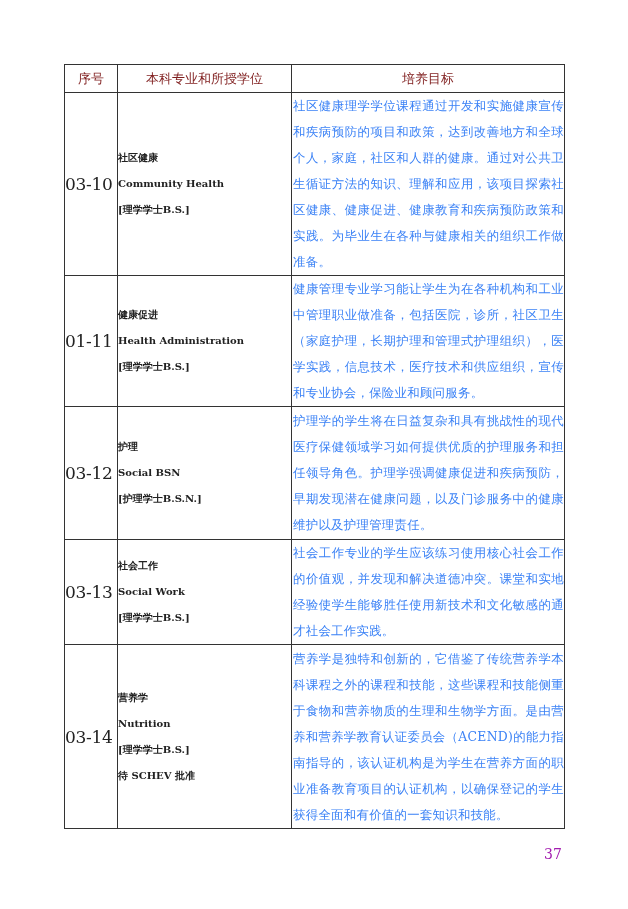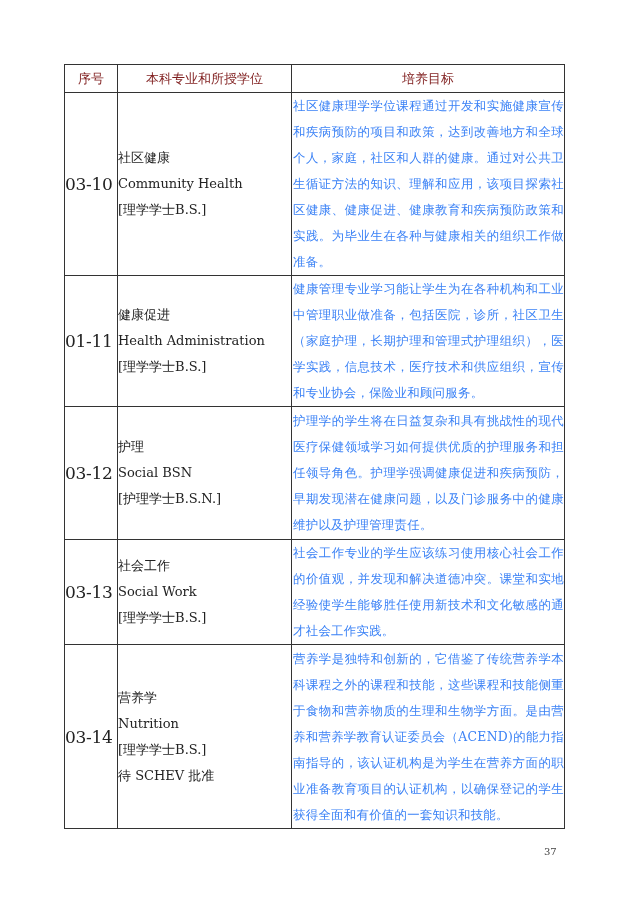--- a/index.html
+++ b/index.html
@@ -15,28 +15,28 @@
     border: 1.5px solid #333; padding: 0; vertical-align: middle;
   }
   .page-table th {
     height: 27px; font-family: "DejaVu Sans", "Liberation Sans", sans-serif;
     font-weight: normal; font-size: 13px; text-align: center; color: #7f1d1d;
   }
   .col-no { width: 53px; }
   .col-major { width: 174px; }
   .col-goal { width: 273px; }
   td.no { font-size: 17px; text-align: left; padding-left: 0; letter-spacing: -0.3px; }
-  td.major { font-size: 13px; line-height: 26px; padding-left: 0; }
+  td.major { font-size: 10px; line-height: 26px; padding-left: 0; font-weight: bold; }
   td.major div { white-space: nowrap; }
   td.goal {
     font-size: 12.4px; line-height: 26px; text-align: justify; padding: 0 0 0 1px;
     word-break: break-all; color: #3b82f6; letter-spacing: 0.3px;
   }
   .page-number {
-    position: absolute; left: 544px; top: 846px; font-size: 10px; color: #404040;
+    position: absolute; left: 544px; top: 846px; font-size: 14px; color: #a21caf;
   }
 </style>
 </head>
 <body>
 
 <table class="page-table">
   <colgroup>
     <col class="col-no">
       <col class="col-major">
       <col class="col-goal">

